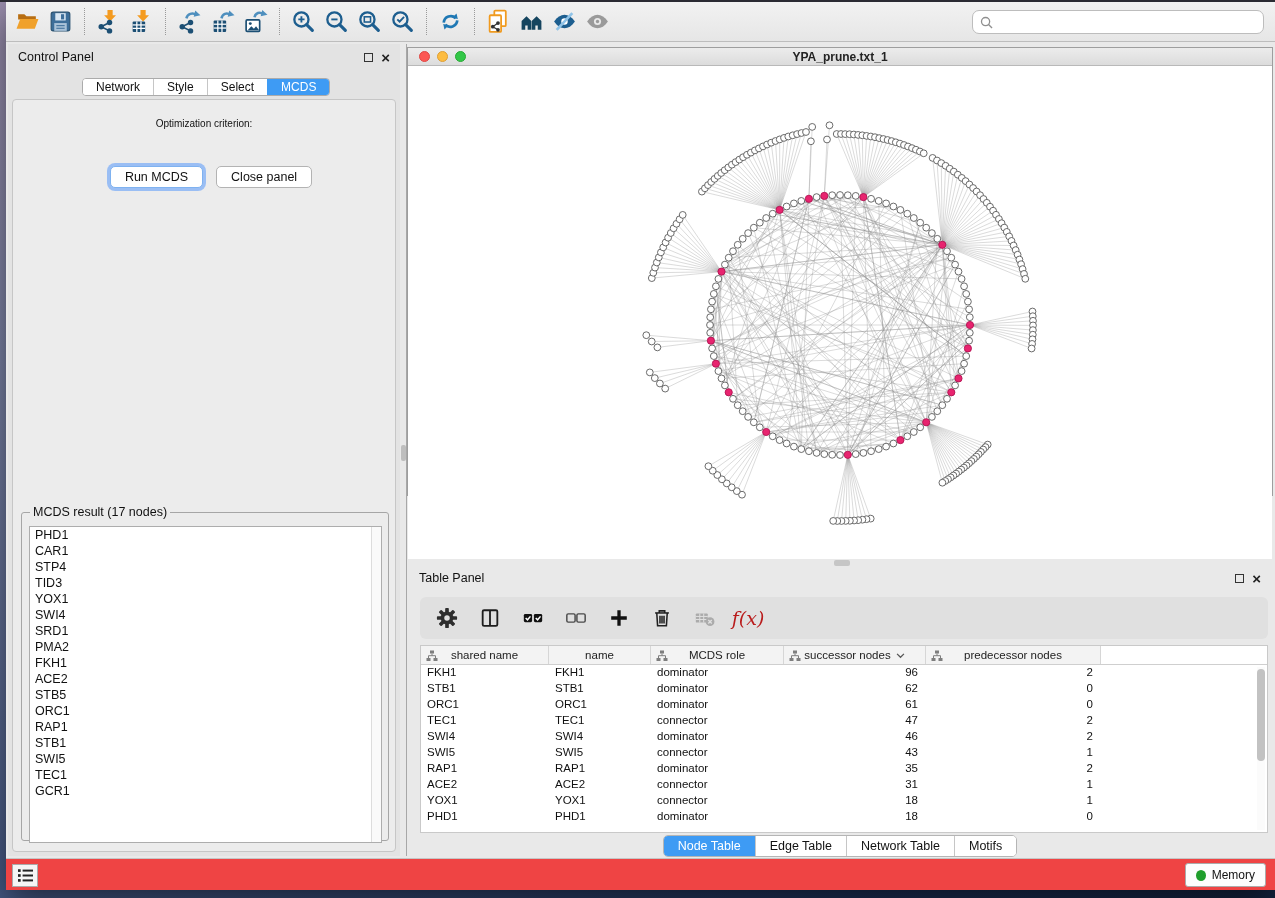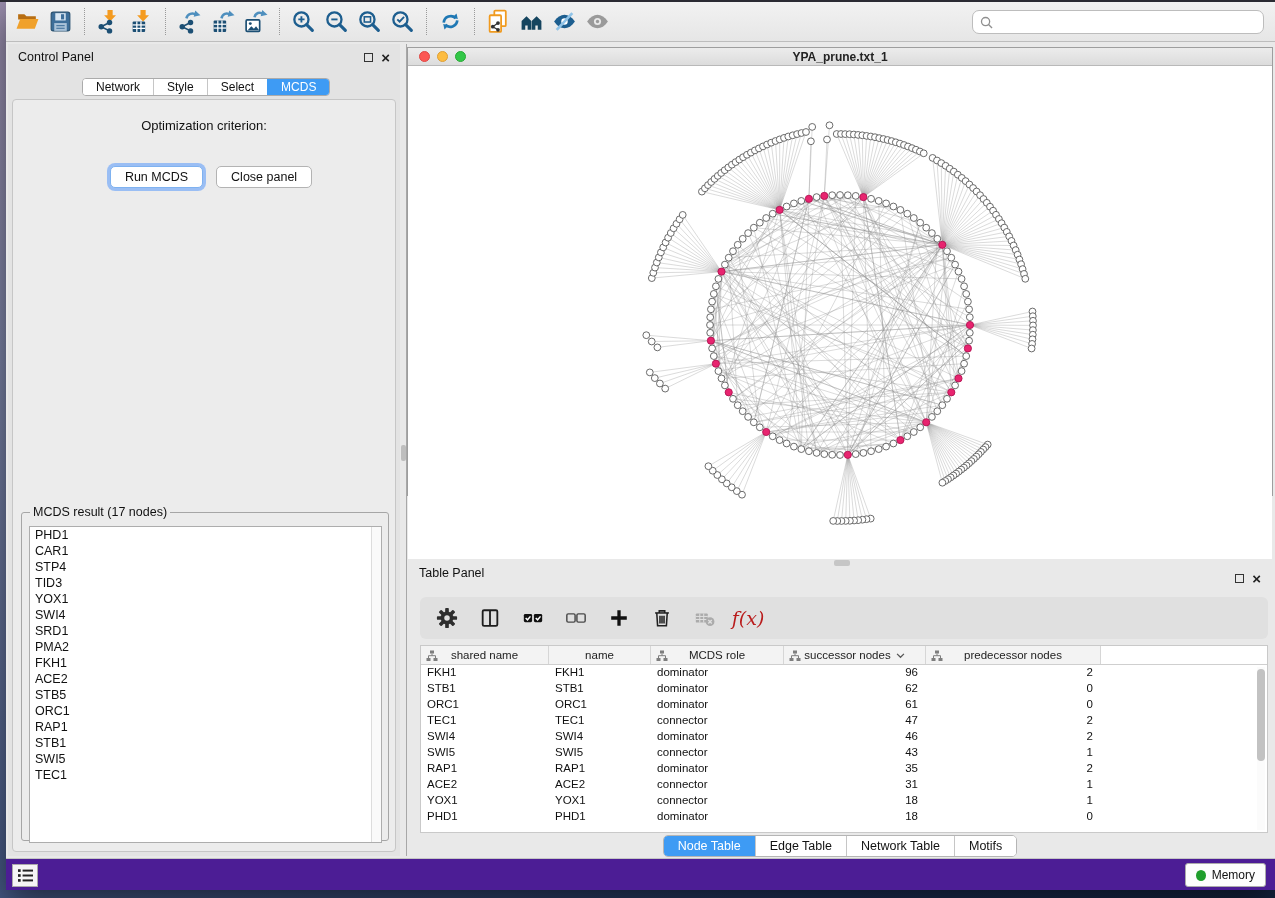--- a/index.html
+++ b/index.html
@@ -29,21 +29,21 @@
   .cpanel{position:absolute;left:2px;top:42px;width:392px;height:812px;background:#E3E3E3}
   .cpanel .hd{position:absolute;left:0;top:0;width:100%;height:26px;display:flex;align-items:center;
               justify-content:space-between;padding:0 10px}
   .cp-tabs{position:absolute;left:74px;top:34px;height:18px;display:flex;border:1px solid #ABABAB;border-radius:4px;
            overflow:hidden;background:#fff}
   .cp-tab{padding:0 13px;font-size:12px;display:flex;align-items:center;color:#111;border-left:1px solid #C6C6C6;background:#fff}
   .cp-tab:first-child{border-left:none}
   .cp-tab.active{background:#3E9BF4;color:#fff;border-left-color:#3E9BF4}
   .cp-content{position:absolute;left:4px;top:55px;width:384px;height:753px;background:#ECECEC;
               border:1px solid #C6C6C6;border-radius:4px}
-  .opt-label{position:absolute;left:0;top:18px;width:100%;text-align:center;font-size:13px;color:#111}
+  .opt-label{position:absolute;left:0;top:18px;width:100%;text-align:center;font-size:10px;color:#111}
   .dropdown{position:absolute;left:35px;top:36px;width:313px;height:22px;background:#fff;border:1px solid #ADADAD;
             border-radius:5px;display:flex;align-items:center;font-size:12px;color:#111;padding-left:8px}
   .dd-spin{position:absolute;right:1px;top:1px;width:19px;height:18px;border-radius:4px;
            background:linear-gradient(#7CB8FB,#2E7BF6);display:flex;flex-direction:column;align-items:center;justify-content:center;gap:2px}
   .btnrow{position:absolute;left:7px;top:66px;width:100%;display:flex;justify-content:center;gap:13px}
   .pbtn{height:22px;padding:0 14px;background:#fff;border:1px solid #B3B3B3;border-radius:5px;font-size:12.5px;
         color:#111;display:flex;align-items:center}
   .pbtn.focus{box-shadow:0 0 0 3px rgba(100,160,250,.6);border-color:#7FB2F0}
   .mcds-box{position:absolute;left:8px;top:405px;width:368px;height:336px;border:1px solid #A6A6A6;border-radius:3px;padding:0}
   .mcds-box legend{font-size:12.5px;color:#111;margin-left:8px;padding:0 3px}
@@ -62,21 +62,21 @@
              border-bottom:1px solid #B9B9B9;display:flex;align-items:center}
   .tl{width:11px;height:11px;border-radius:50%;margin-left:7px}
   .tl.r{background:#FC5753;border:1px solid #DF4744;margin-left:11px}
   .tl.y{background:#FDBC40;border:1px solid #DE9F34}
   .tl.g{background:#33C748;border:1px solid #27AA35}
   .net-title .t{position:absolute;left:0;width:100%;text-align:center;font-size:12px;font-weight:bold;color:#222}
   .net-canvas{position:absolute;left:0;top:18px;width:864px;height:493px;background:#fff}
 
   
   .tpanel{position:absolute;left:401px;top:562px;width:866px;height:292px;background:#E9E9E9}
-  .tpanel .hd{position:absolute;left:0;top:2px;width:100%;height:24px;display:flex;
+  .tpanel .hd{position:absolute;left:0;top:2px;width:100%;height:24px;display:flex;align-items:center;
               justify-content:space-between;padding:0 12px}
   .tp-toolbar{position:absolute;left:13px;top:33px;width:848px;height:42px;background:#E0E0E0;border-radius:6px;
               display:flex;align-items:center;padding-left:14px;gap:17px}
   .tp-btn{width:26px;height:26px;display:flex;align-items:center;justify-content:center}
   .fx{font-family:"DejaVu Serif",serif;font-style:italic;font-size:19px;color:#b91c1c}
   .tp-table{position:absolute;left:13px;top:81px;width:848px;height:188px;background:#fff;border:1px solid #C9C9C9}
   .thead{display:flex;height:19px;border-bottom:1px solid #CFCFCF}
   .th{background:#F3F3F3;border-right:1px solid #D6D6D6;display:flex;align-items:center;justify-content:center;
       gap:5px;font-size:11.5px;color:#222;position:relative}
   .th .ticn{position:absolute;left:5px;top:4px}
@@ -85,21 +85,21 @@
   .td.num{text-align:right;padding-right:8px}
   .tscroll{position:absolute;right:2px;top:21px;width:8px;height:163px;background:#FBFBFB}
   .tthumb{position:absolute;left:0;top:2px;width:8px;height:92px;background:#C2C2C2;border-radius:4px}
   .tp-tabs{position:absolute;left:0;top:271px;width:100%;display:flex;justify-content:center}
   .seg{display:flex;border:1px solid #B5B5B5;border-radius:5px;overflow:hidden;background:#fff}
   .seg .tab{padding:3px 14px;font-size:12.5px;color:#111;border-left:1px solid #C6C6C6;background:#fff}
   .seg .tab:first-child{border-left:none}
   .seg .tab.active{background:#3E9BF4;color:#fff;border-left-color:#3E9BF4}
 
   
-  .status{position:absolute;left:0;top:856px;width:100%;height:32px;background:#4c1d95;border-top:1px solid #C5C5C5}
+  .status{position:absolute;left:0;top:856px;width:100%;height:32px;background:#ef4444;border-top:1px solid #C5C5C5}
   .task-btn{position:absolute;left:6px;top:5px;width:26px;height:23px;background:#F5F5F5;border:1px solid #ABABAB;
             display:flex;align-items:center;justify-content:center}
   .mem-btn{position:absolute;right:9px;top:4px;height:24px;padding:0 10px;background:#FDFDFD;border:1px solid #ABABAB;
            border-radius:3px;display:flex;align-items:center;gap:6px;font-size:12px;color:#111}
   .mem-dot{width:10px;height:11px;border-radius:50%;background:#1F9E2C}
 </style>
 </head>
 <body>
 
 <div class="menubar-edge"></div>
@@ -305,20 +305,21 @@
               <div class="mcds-item">SRD1</div>
               <div class="mcds-item">PMA2</div>
               <div class="mcds-item">FKH1</div>
               <div class="mcds-item">ACE2</div>
               <div class="mcds-item">STB5</div>
               <div class="mcds-item">ORC1</div>
               <div class="mcds-item">RAP1</div>
               <div class="mcds-item">STB1</div>
               <div class="mcds-item">SWI5</div>
               <div class="mcds-item">TEC1</div>
+              <div class="mcds-item">GCR1</div>
             </div>
           <div class="mcds-scroll"></div>
         </div>
       </fieldset>
     </div>
   </div>
 
   <div class="vsplit">
       <div class="vgrip"></div>
     </div>

